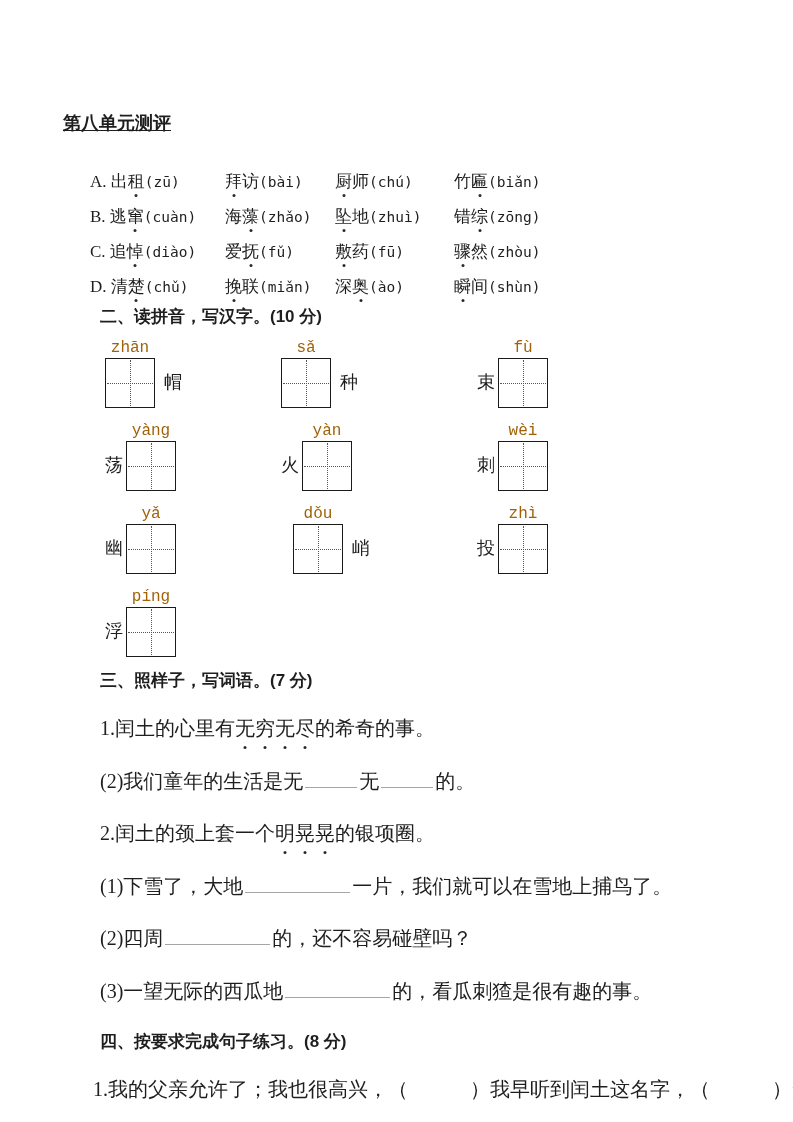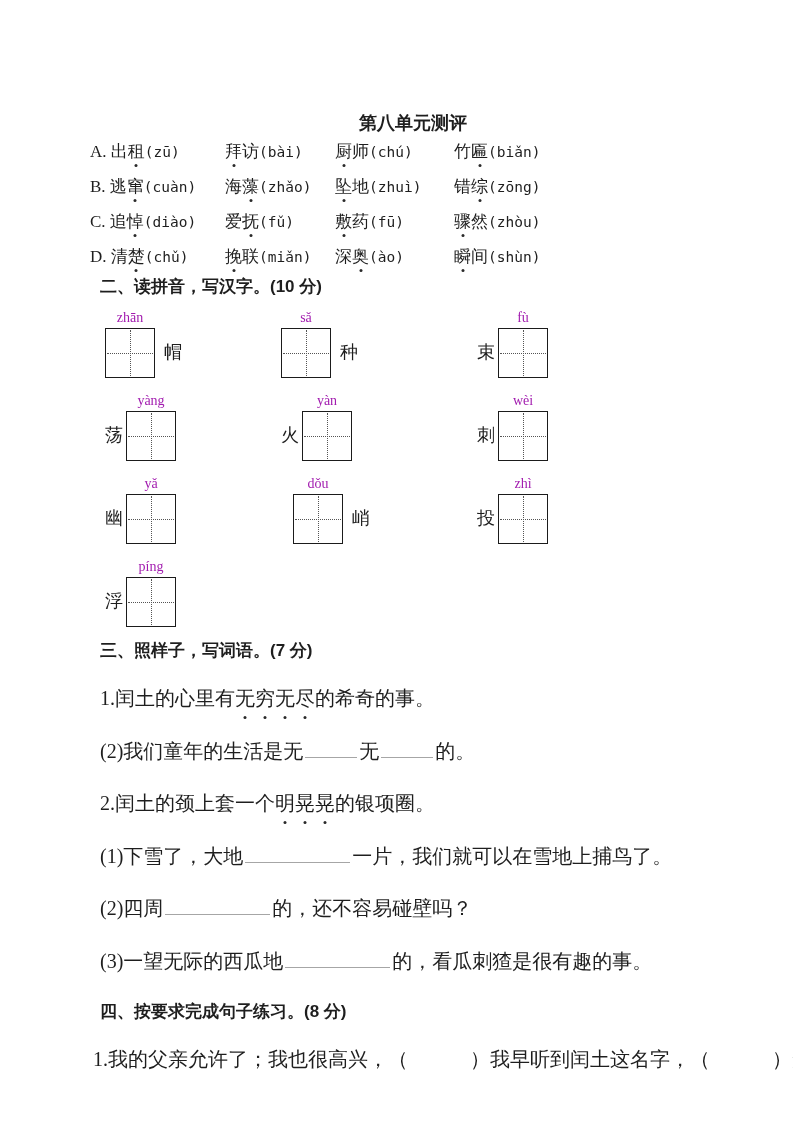--- a/index.html
+++ b/index.html
@@ -8,26 +8,27 @@
     width:793px; height:1122px;
     margin:0 auto;
     background:#ffffff;
     font-family:"Liberation Serif", serif;
     color:#1e1e1e;
     overflow:hidden;
   }
   .content { position:absolute; left:63px; top:112px; width:700px; }
 
   .title {
-    text-align:center;
+    text-align:left;
     font-family:"Liberation Sans", sans-serif;
     font-weight:700;
     font-size:18px;
     height:22px; line-height:22px;
-    margin-bottom:0;
+    margin-bottom:30px;
+    text-decoration:underline;
   }
   .h {
     font-family:"Liberation Sans", sans-serif;
     font-weight:700;
     font-size:17px;
     height:22px; line-height:22px;
     margin-left:37px;
     white-space:nowrap;
   }
   .h.h2 { margin-top:2px; }
@@ -56,23 +57,23 @@
 
   
   .grid-area { margin-top:10px; }
   .grow { position:relative; height:70px; margin-bottom:13px; }
   .gcell { position:absolute; bottom:0; display:flex; align-items:flex-end; }
   .side { font-size:18px; line-height:18px; margin-bottom:17px; }
   .side.before { margin-right:3px; }
   .side.after { margin-left:9px; }
   .boxcol { display:flex; flex-direction:column; align-items:center; }
   .pinyin {
-    font-family:Liberation Serif, serif;
-    font-size:14px; height:19px; line-height:18px;
-    color:#a21caf;
+    font-family:Liberation Mono, monospace;
+    font-size:16px; height:19px; line-height:18px;
+    color:#a16207;
   }
   .tbox {
     width:50px; height:50px;
     border:1.6px solid #1b1b1b;
     position:relative;
     background:#fff;
     box-sizing:border-box;
   }
   .tbox::before {
     content:""; position:absolute; left:1px; right:1px; top:50%;

